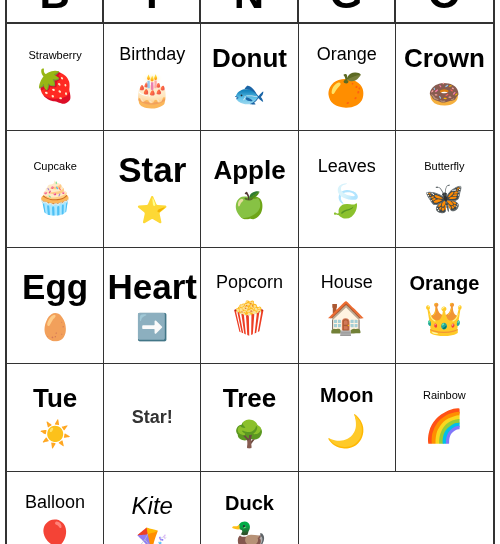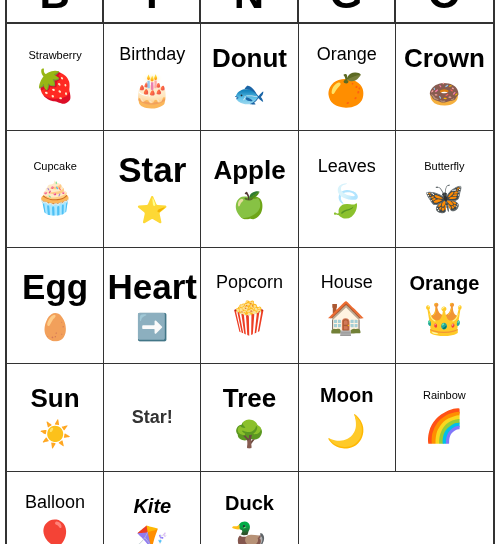--- a/index.html
+++ b/index.html
@@ -59,22 +59,22 @@
     .cell-label.xlarge { font-size: 26px; font-weight: bold; }
     .cell-label.xxlarge { font-size: 35px; font-weight: bold; }
     .emoji { font-size: 32px; line-height: 1.2; }
     .emoji.small-emoji { font-size: 26px; }
     .free-cell {
       font-size: 18px;
       font-weight: bold;
       color: #333;
     }
     .kite-text {
-      font-size: 20px;
-      font-weight: bold;
+      font-size: 24px;
+      font-weight: normal;
       font-style: italic;
       color: #000;
     }
   </style>
 </head>
 <body>
 
 <div class="bingo-card">
   <div class="bingo-header">
   <div class="bingo-header-cell">B</div>
@@ -138,21 +138,21 @@
     </div>
       <div class="cell">
       <span class="cell-label medium">House</span>
       <span class="emoji ">🏠</span>
     </div>
       <div class="cell">
       <span class="cell-label large">Orange</span>
       <span class="emoji ">👑</span>
     </div>
       <div class="cell">
-      <span class="cell-label xlarge">Sun</span>
+      <span class="cell-label xlarge">Tue</span>
       <span class="emoji small-emoji">☀️</span>
     </div>
       <div class="cell">
         <span class="free-cell">Star!</span>
       </div>
       <div class="cell">
       <span class="cell-label xlarge">Tree</span>
       <span class="emoji small-emoji">🌳</span>
     </div>
       <div class="cell">

